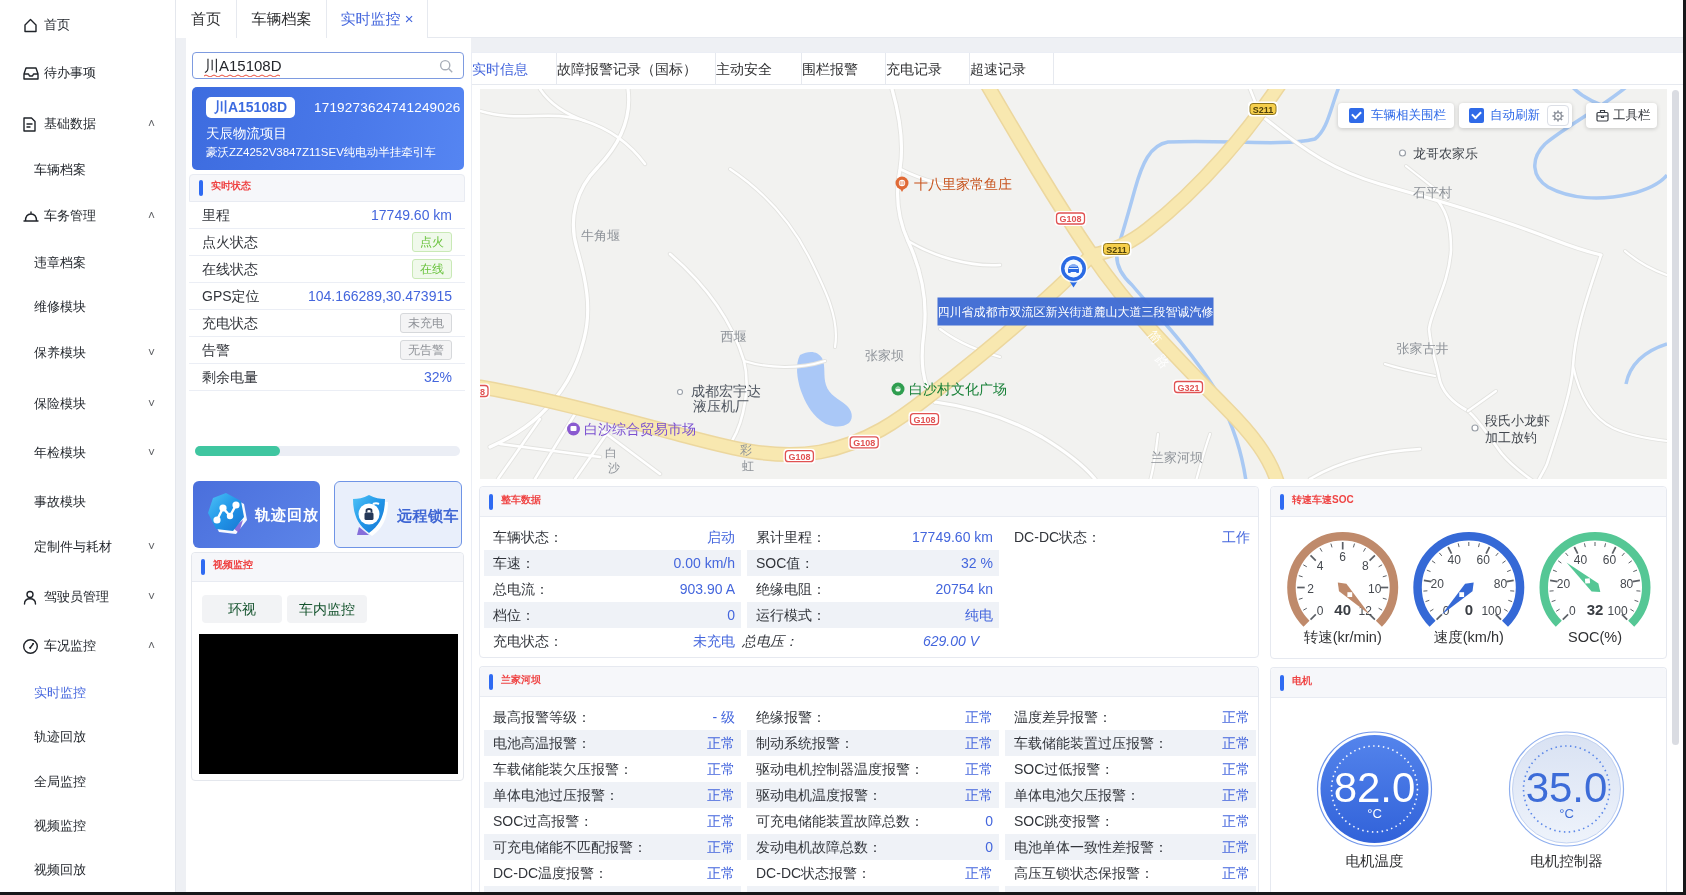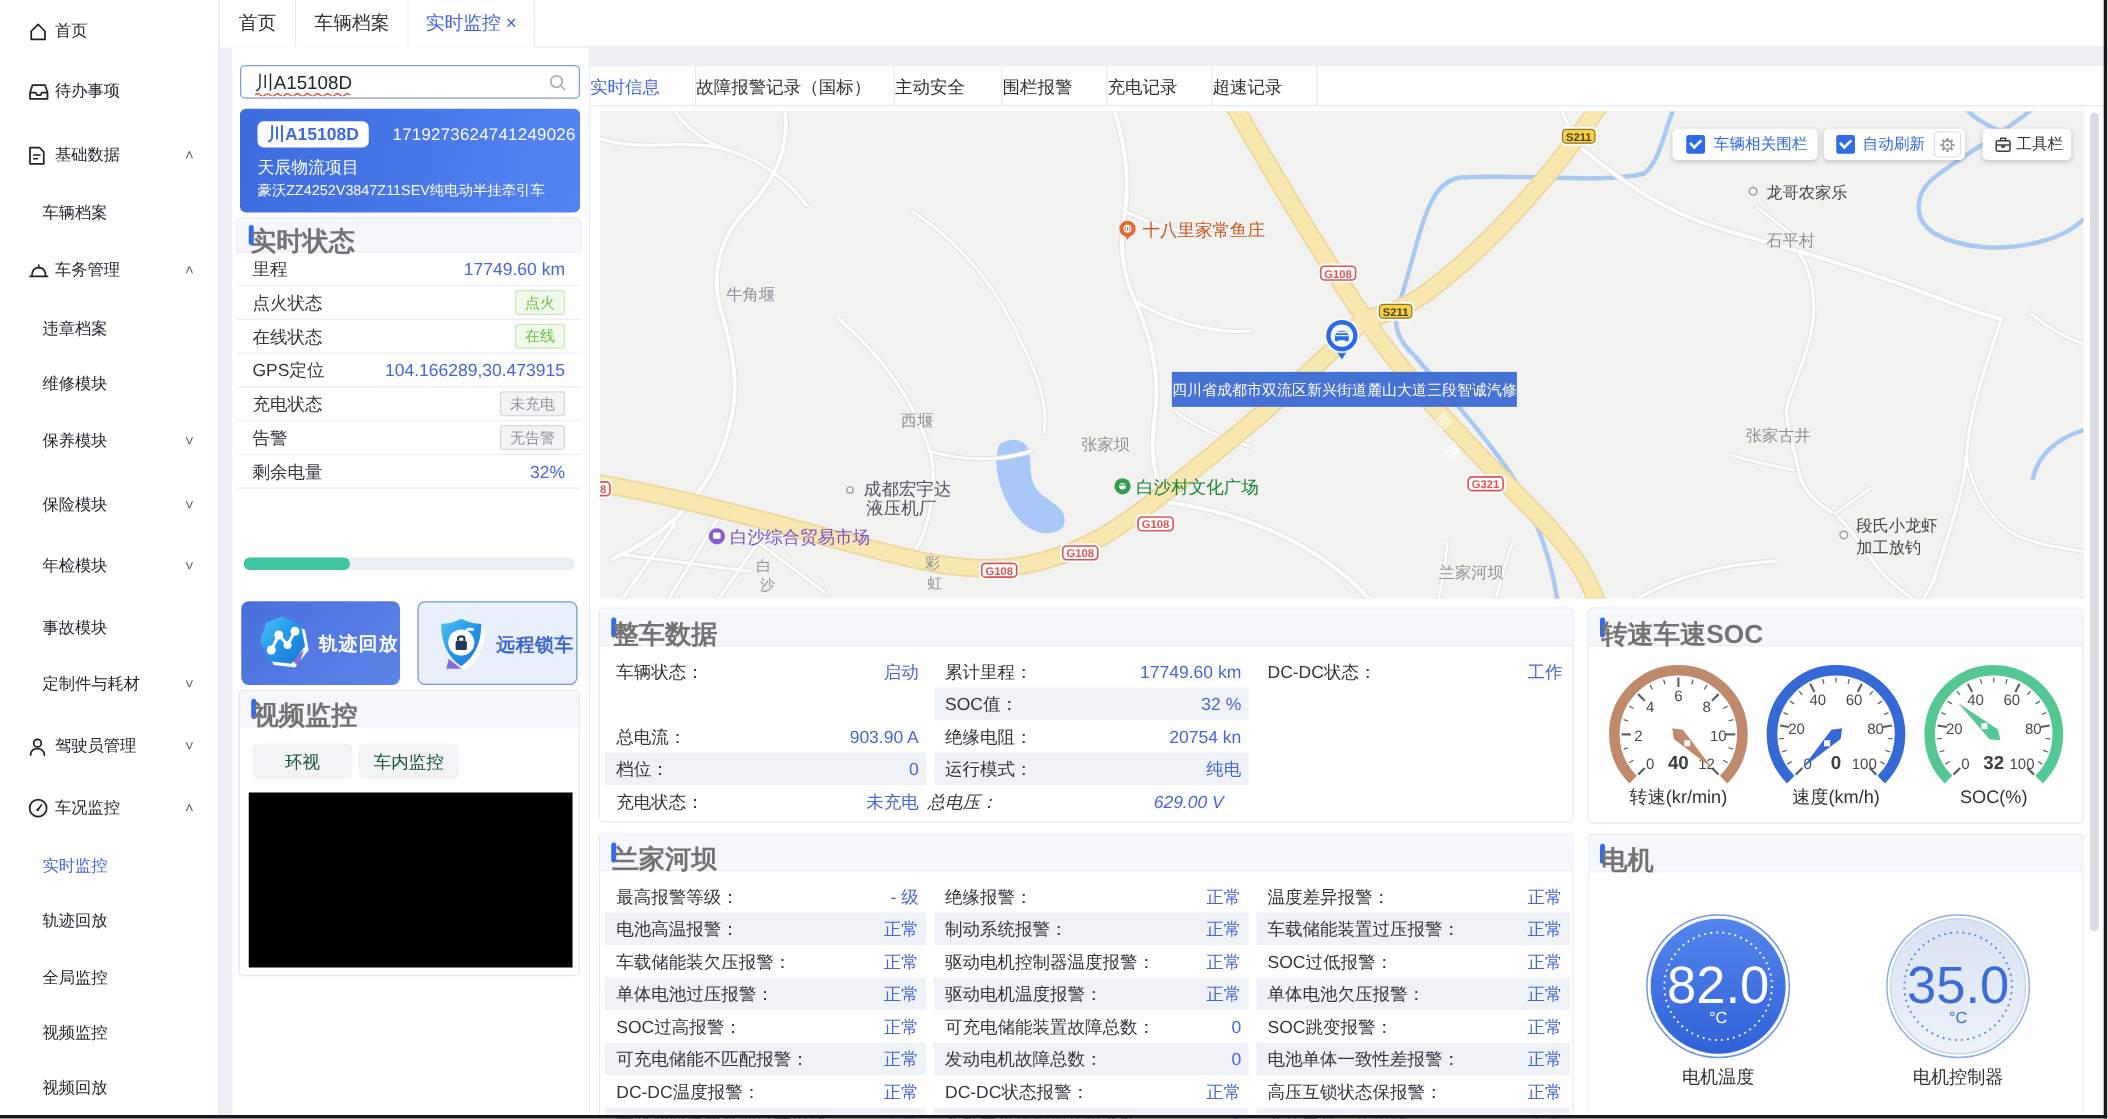--- a/index.html
+++ b/index.html
@@ -31,21 +31,21 @@
 #searchbox .wave { position:absolute; left:11px; top:21px; width:76px; height:3px; }
 #searchbox .mag { position:absolute; right:9px; top:6px; }
 #vcard { left:192px; top:87px; width:272px; height:83px; border-radius:5px; background:linear-gradient(100deg,#3d6cdf 0%,#4a79ea 60%,#5585f2 100%); color:#fff; }
 #vplate { position:absolute; left:14px; top:10px; width:89px; height:21px; background:#fff; border-radius:5px; color:#3c6be0; font-size:14px; font-weight:bold; text-align:center; line-height:21px; }
 #vid { position:absolute; left:122px; top:13px; font-size:13.5px; letter-spacing:.2px; }
 #vline2 { position:absolute; left:14px; top:38px; font-size:13.5px; }
 #vline3 { position:absolute; left:14px; top:58px; font-size:11.5px; white-space:nowrap; }
 
 .sechead { position:absolute; background:#f6f7fa; border-bottom:1px solid #e8ebf2; }
 .bluebar { position:absolute; left:9px; top:50%; margin-top:-8px; width:4px; height:16px; border-radius:2px; background:#2f6bf2; }
-.sectitle { position:absolute; left:10px; top:50%; margin-top:-9px; font-size:21px; font-weight:bold; color:#737373; }
+.sectitle { position:absolute; left:21px; top:50%; margin-top:-9px; font-size:10px; font-weight:bold; color:#ef4444; }
 
 #stable { left:189px; top:202px; width:276px; }
 .srow { position:relative; height:27px; border-bottom:1px solid #ebeef5; }
 .srow .k { position:absolute; left:13px; top:5px; font-size:14px; color:#32353b; }
 .srow .v { position:absolute; right:13px; top:5px; font-size:14px; color:#4466dd; }
 .tag { display:inline-block; height:20px; line-height:18px; padding:0 7px; font-size:12px; border-radius:3px; border:1px solid; }
 .tag.g { color:#67c23a; background:#f0f9eb; border-color:#c9e9b6; }
 .tag.i { color:#909399; background:#f4f4f5; border-color:#d6d8db; }
 #pbar { left:195px; top:446px; width:265px; height:10px; border-radius:5px; background:#ebeef5; }
 #pfill { left:195px; top:446px; width:85px; height:10px; border-radius:5px; background:#3fc6a0; }
@@ -505,20 +505,24 @@
       <div class="cell" style="left:267px;width:252px;">
             <span class="k">累计里程：</span>
             <span class="v">17749.60 km</span>
           </div>
       <div class="cell" style="left:525px;width:251px;">
             <span class="k">DC-DC状态：</span>
             <span class="v">工作</span>
           </div>
     </div>
     <div class="datarow">
+      <div class="cell striped" style="left:4px;width:257px;">
+            <span class="k">车速：</span>
+            <span class="v">0.00 km/h</span>
+          </div>
       <div class="cell striped" style="left:267px;width:252px;">
             <span class="k">SOC值：</span>
             <span class="v">32 %</span>
           </div>
     </div>
     <div class="datarow">
       <div class="cell" style="left:4px;width:257px;">
             <span class="k">总电流：</span>
             <span class="v">903.90 A</span>
           </div>

